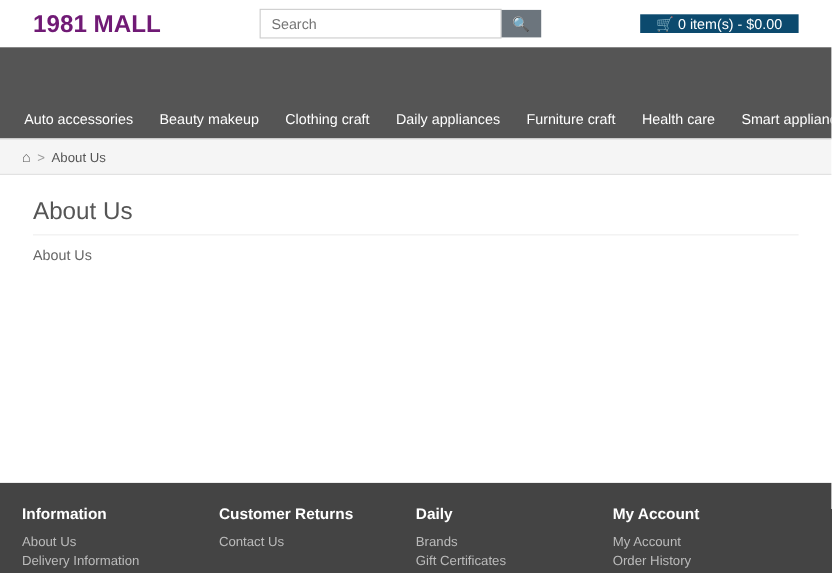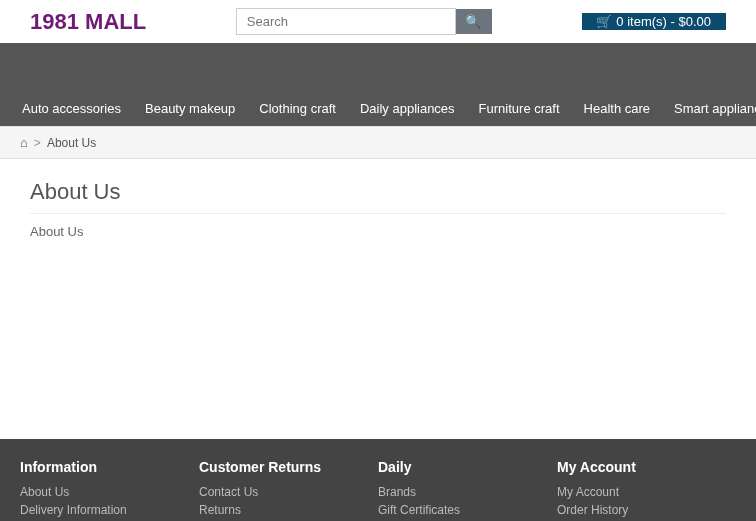--- a/index.html
+++ b/index.html
@@ -174,21 +174,20 @@
 <div class="footer">
   <div class="footer-grid">
   <div class="footer-col">
         <div class="footer-col-title">Information</div>
         <a class="footer-link">About Us</a>
         <a class="footer-link">Delivery Information</a>
       </div>
       <div class="footer-col">
         <div class="footer-col-title">Customer Returns</div>
         <a class="footer-link">Contact Us</a>
-        <a class="footer-link">Returns</a>
       </div>
       <div class="footer-col">
         <div class="footer-col-title">Daily</div>
         <a class="footer-link">Brands</a>
         <a class="footer-link">Gift Certificates</a>
       </div>
       <div class="footer-col">
         <div class="footer-col-title">My Account</div>
         <a class="footer-link">My Account</a>
         <a class="footer-link">Order History</a>

